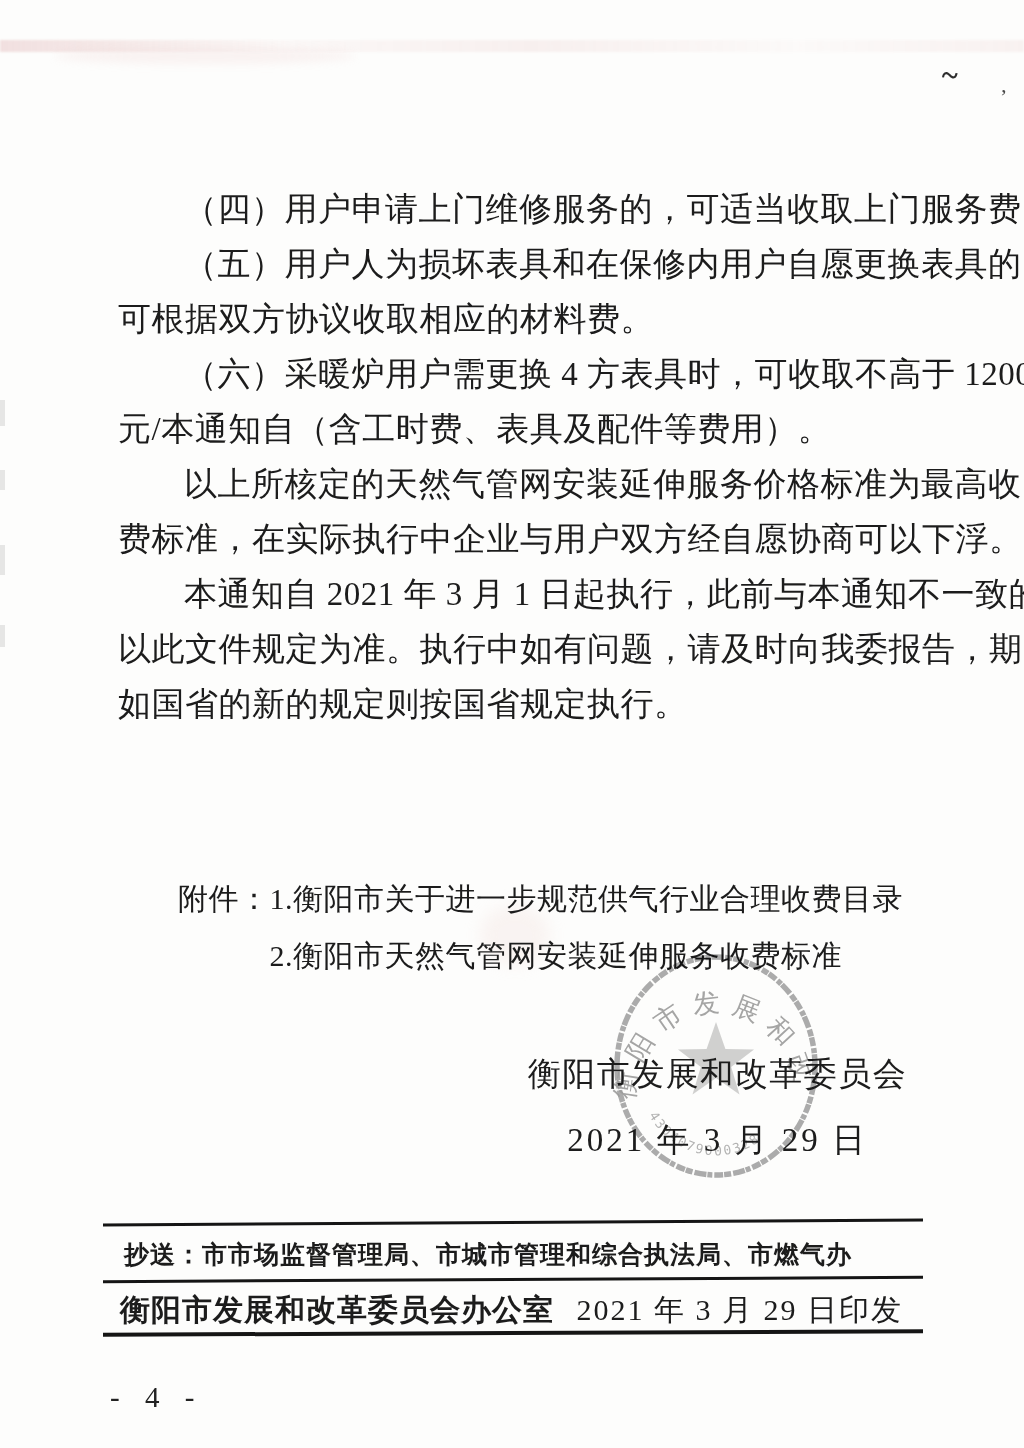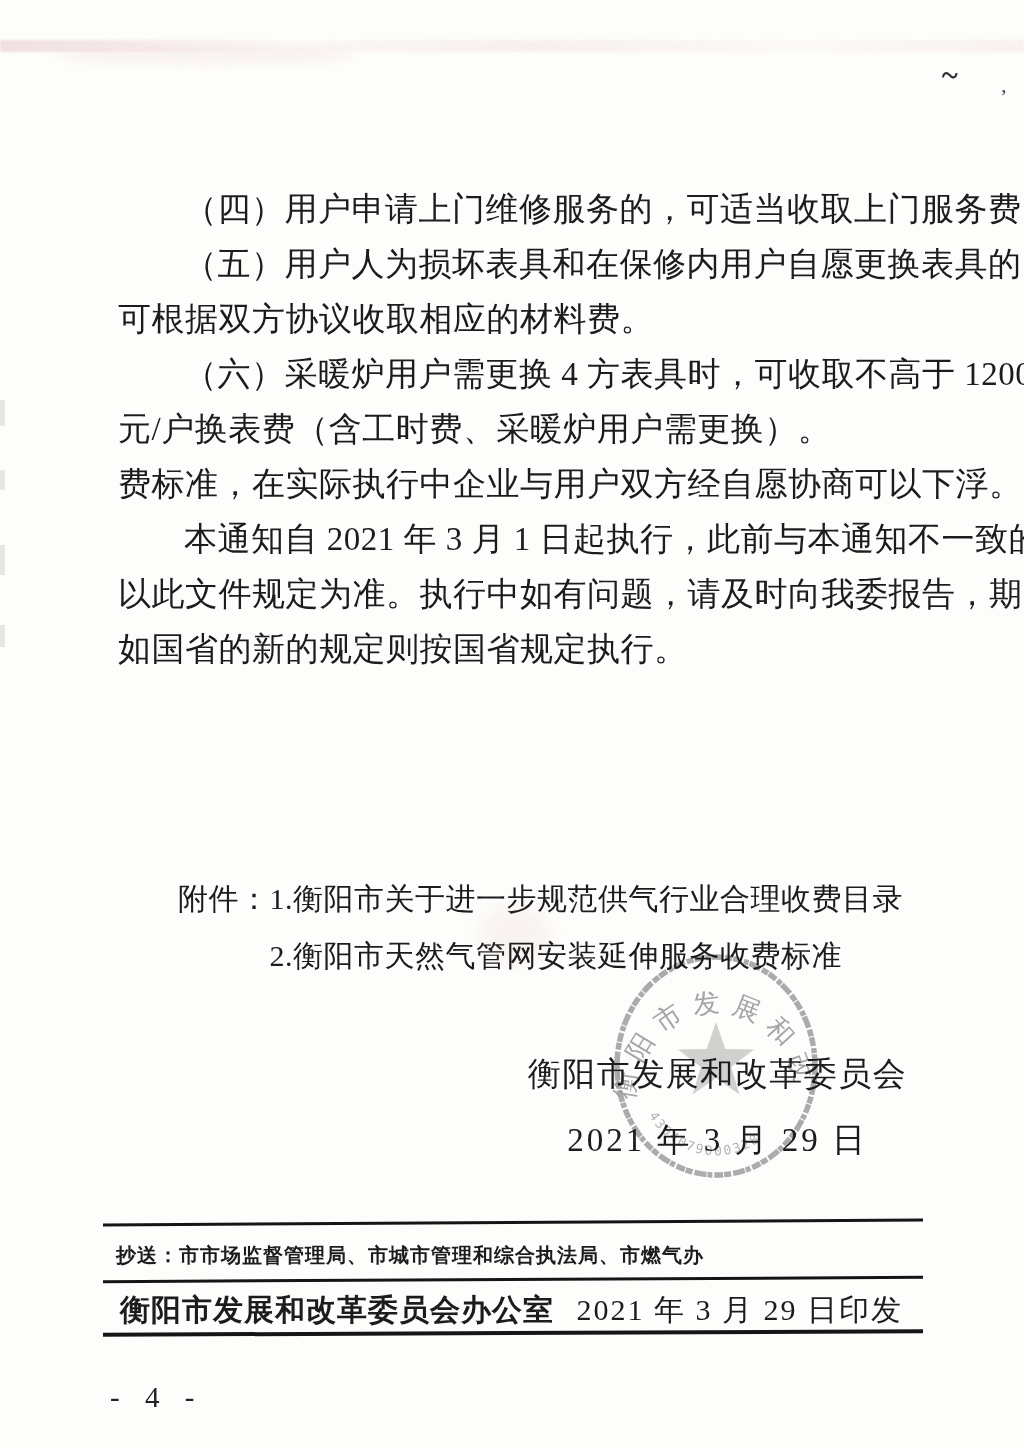--- a/index.html
+++ b/index.html
@@ -75,22 +75,22 @@
     position:absolute;left:610px;top:950px;width:212px;height:232px;
     z-index:2;opacity:.82;mix-blend-mode:multiply;
   }
 
   
   .footer-line{position:absolute;left:103px;width:820px;background:#151515;z-index:1;}
   .fline1{top:1221px;height:3px;transform:rotate(-.35deg);}
   .fline2{top:1278px;height:3px;transform:rotate(-.30deg);}
   .fline3{top:1331px;height:4px;transform:rotate(-.25deg);}
   .cc-row{
-    position:absolute;top:1233px;left:116px;width:800px;
-    font-size:20px;line-height:44px;font-weight:700;
+    position:absolute;top:1233px;left:124px;width:800px;
+    font-size:25px;line-height:44px;font-weight:700;
     letter-spacing:1px;white-space:nowrap;
   }
   .office-row{
     position:absolute;top:1289px;left:120px;width:783px;
     display:flex;justify-content:space-between;align-items:flex-start;
     font-size:30px;line-height:42px;white-space:nowrap;
   }
   .office-name{font-weight:700;letter-spacing:1px;}
   .print-date{letter-spacing:2px;}
 
@@ -117,23 +117,24 @@
   <main class="body-text">
     <div class="para">
       <div class="line indent">（四）用户申请上门维修服务的，可适当收取上门服务费，</div>
     </div>
     <div class="para">
       <div class="line indent">（五）用户人为损坏表具和在保修内用户自愿更换表具的，</div>
       <div class="line">可根据双方协议收取相应的材料费。</div>
     </div>
     <div class="para">
       <div class="line indent">（六）采暖炉用户需更换 4 方表具时，可收取不高于 1200</div>
-      <div class="line">元/户换表费（含工时费、采暖炉用户需更换）。</div>
+      <div class="line">元/本通知自（含工时费、表具及配件等费用）。</div>
     </div>
     <div class="para">
+      <div class="line indent">以上所核定的天然气管网安装延伸服务价格标准为最高收</div>
       <div class="line">费标准，在实际执行中企业与用户双方经自愿协商可以下浮。</div>
     </div>
     <div class="para">
       <div class="line indent">本通知自 2021 年 3 月 1 日起执行，此前与本通知不一致的，</div>
       <div class="line">以此文件规定为准。执行中如有问题，请及时向我委报告，期间</div>
       <div class="line">如国省的新的规定则按国省规定执行。</div>
     </div>
   </main>
 
   <section class="attachments">

